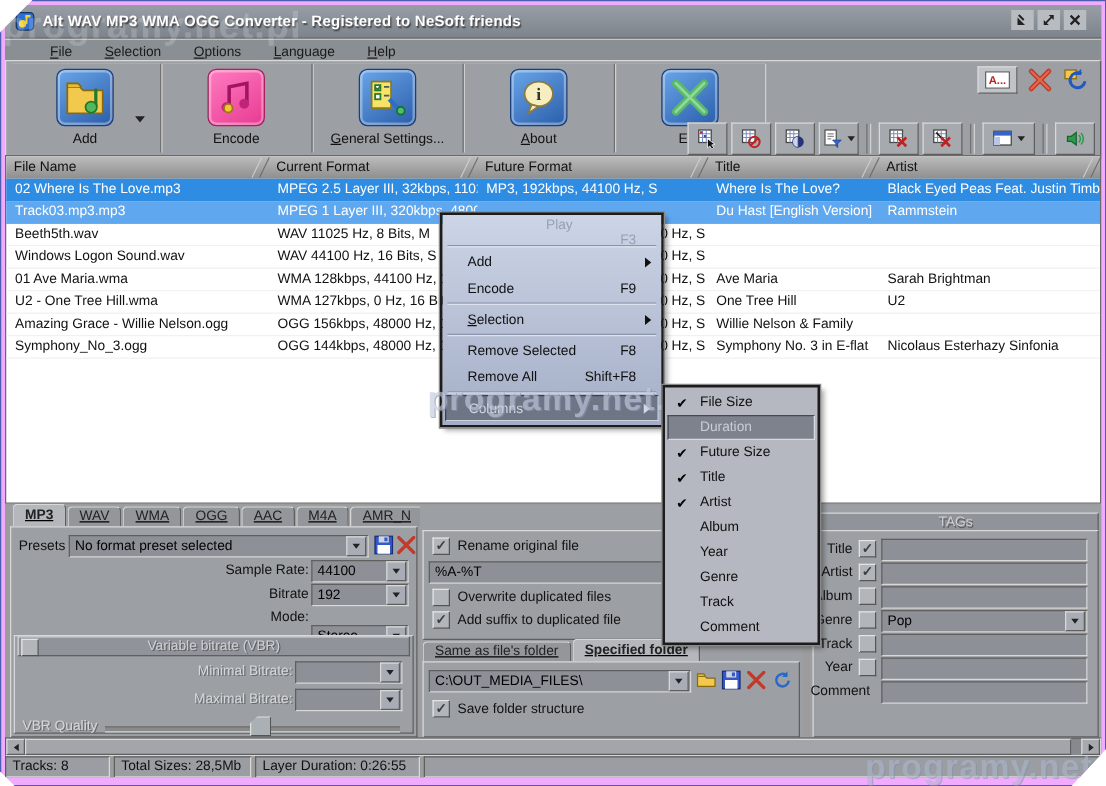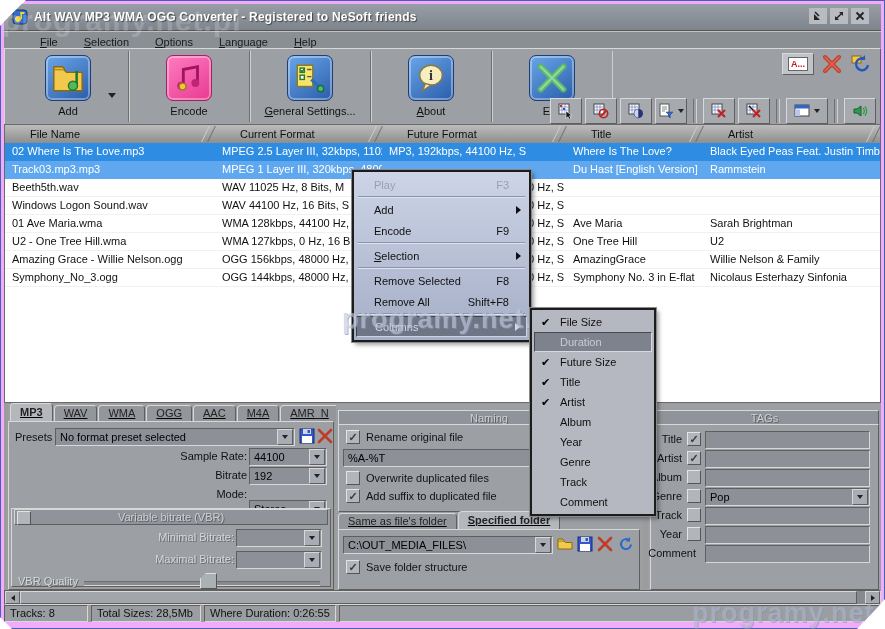--- a/index.html
+++ b/index.html
@@ -40,34 +40,34 @@
 
   .smallrow{position:absolute;right:4px;top:49px;display:flex;gap:3px;align-items:center;}
   .sbtn{height:24px;min-width:26px;background:#a6aaae;display:flex;align-items:center;justify-content:center;gap:2px;padding:0 2px;}
   .sbtn svg{width:16px;height:16px;}
   .caret{width:0;height:0;border-left:3px solid transparent;border-right:3px solid transparent;border-top:4px solid #222;margin-left:2px;}
   .vsep{width:2px;height:24px;border-left:1px solid #707070;border-right:1px solid #d0d0d0;margin:0 3px;}
 
   
   .filelist{position:absolute;left:0;right:0;top:120px;height:277px;background:#fff;border:1px solid #6a6a6a;}
   .fhead{display:flex;height:18px;background:linear-gradient(#bcbcbc,#8e8e8e);font-size:11px;color:#111;}
-  .fh-cell{display:flex;align-items:center;padding-left:25px;position:relative;box-sizing:border-box;}
+  .fh-cell{display:flex;align-items:center;padding-left:6px;position:relative;box-sizing:border-box;}
   .fh-cell::after{content:"";position:absolute;right:3px;top:1px;bottom:1px;width:5px;border-right:1px solid #6d6d6d;border-left:1px solid #cdcdcd;transform:skewX(-26deg);}
   .frow{display:flex;height:17px;font-size:11px;color:#111;align-items:center;border-bottom:1px solid #f1f1f1;}
   .frow>div{padding-left:7px;white-space:nowrap;overflow:hidden;box-sizing:border-box;height:17px;line-height:17px;}
   .c0{width:210px;} .c1{width:167px;} .c2{width:184px;} .c3{width:137px;} .c4{flex:1;}
   .sel-a{background:#2e8ce2;color:#fff;border-bottom-color:#2e8ce2;}
   .sel-b{background:#5fa8ef;color:#fff;border-bottom-color:#5fa8ef;}
   .frag{padding-left:140px !important;}
 
   
   .ctxmenu{position:absolute;left:348px;top:166px;width:171px;background:linear-gradient(180deg,#ccd4e6,#a4aec6);border:2px solid #1c1c1c;box-shadow:0 0 0 1px #8a8a8a,3px 3px 4px rgba(0,0,0,.35);padding:2px;z-index:40;font-size:11px;}
   .mi{height:21px;display:flex;align-items:center;padding:0 6px 0 18px;color:#101010;position:relative;}
   .mi .sc{margin-left:auto;padding-right:12px;}
-  .mi.dis{color:#97a1b6;}
+  .mi.dis{color:#97a1b6;flex-direction:column;}
   .mi .arrow{position:absolute;right:6px;width:0;height:0;border-top:4px solid transparent;border-bottom:4px solid transparent;border-left:5px solid #101010;}
   .msep{height:0;border-top:1px solid #8b94aa;border-bottom:1px solid #dde3ef;margin:1px 2px;}
   .mi.hot{background:#6e7685;color:#d3d8e4;border:1px solid;border-color:#3c4352 #cdd3e0 #cdd3e0 #3c4352;height:19px;margin:1px 0;}
   .mi.hot .arrow{border-left-color:#d3d8e4;}
 
   
   .submenu{position:absolute;left:526px;top:304px;width:118px;background:#b5b8c0;border:2px solid #1c1c1c;box-shadow:0 0 0 1px #8a8a8a,3px 3px 4px rgba(0,0,0,.35);padding:2px;z-index:50;font-size:11px;}
   .smi{height:20px;display:flex;align-items:center;padding-left:26px;color:#101010;position:relative;}
   .smi.checked::before{content:"\2714";position:absolute;left:7px;font-size:11px;color:#000;}
   .smi.hot{background:#7e828c;color:#c9cdd6;border:1px solid;border-color:#454a56 #d6dae2 #d6dae2 #454a56;height:18px;padding-left:25px;}
@@ -350,21 +350,20 @@
       <div class="c0">U2 - One Tree Hill.wma</div>
             <div class="c1">WMA 127kbps, 0 Hz, 16 Bits, S</div>
             <div class="c2 frag">00 Hz, S</div>
             <div class="c3">One Tree Hill</div>
             <div class="c4">U2</div>
     </div>
     <div class="frow">
       <div class="c0">Amazing Grace - Willie Nelson.ogg</div>
             <div class="c1">OGG 156kbps, 48000 Hz, 16 Bits,</div>
             <div class="c2 frag">00 Hz, S</div>
-            <div class="c3">AmazingGrace</div>
             <div class="c4">Willie Nelson &amp; Family</div>
     </div>
     <div class="frow">
       <div class="c0">Symphony_No_3.ogg</div>
             <div class="c1">OGG 144kbps, 48000 Hz, 16 Bits,</div>
             <div class="c2 frag">00 Hz, S</div>
             <div class="c3">Symphony No. 3 in E-flat</div>
             <div class="c4">Nicolaus Esterhazy Sinfonia</div>
     </div>
   </div>
@@ -495,21 +494,20 @@
                 </span>
               </div>
         <span class="lbl-dim" style="position:absolute;left:6px;top:66px;">VBR Quality</span>
         <div class="slider-track" style="left:72px;right:10px;top:72px;"></div>
         <div class="slider-handle" style="left:188px;top:64px;"></div>
       </div>
     </div>
   </div>
 
   <div class="panelbox" style="left:332px;top:400px;width:306px;height:186px;">
-    <div class="hdrbar" style="top:6px;"><span>Naming</span></div>
     <div class="grp" style="left:2px;right:2px;top:20px;height:86px;">
       <div class="cbrow" style="left:7px;top:5px;">
               <span class="cb checked"></span>
               <span class="lbl11">Rename original file</span>
             </div>
       <div class="combo" style="position:absolute;left:4px;right:4px;top:24px;">
               <span class="val">%A-%T</span>
             </div>
       <div class="cbrow" style="left:7px;top:46px;">
               <span class="cb"></span>
@@ -610,21 +608,21 @@
           </span>
     <span class="sc-thumb"></span>
     <span class="sc-btn">
             <span class="tri-r"></span>
           </span>
   </div>
 
   <div class="statusbar">
     <div class="st-cell" style="width:84px;">Tracks: 8</div>
     <div class="st-cell" style="width:110px;">Total Sizes: 28,5Mb</div>
-    <div class="st-cell" style="width:132px;">Where Duration: 0:26:55</div>
+    <div class="st-cell" style="width:132px;">Layer Duration: 0:26:55</div>
     <div class="st-cell" style="flex:1;"></div>
   </div>
 
   <div class="watermark wm-mid">programy.net.pl</div>
   <div class="watermark wm-bot">programy.net.pl</div>
 
 </div>
 </div>
 </div>
 

